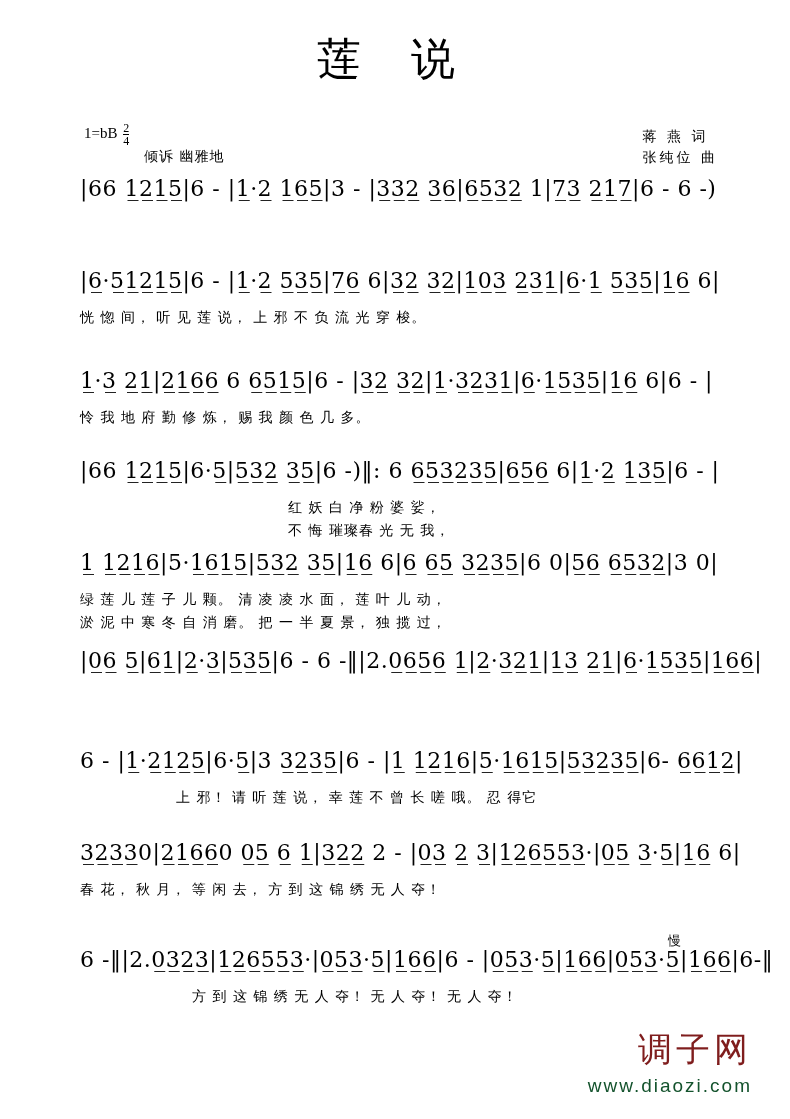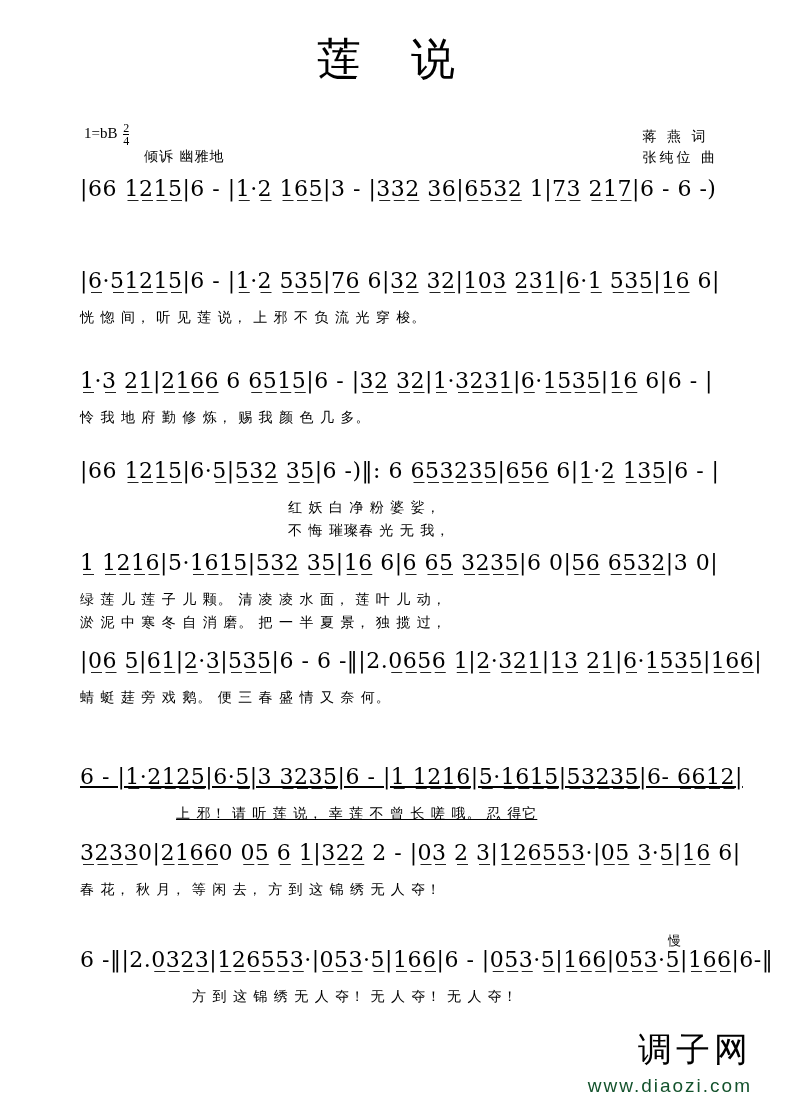--- a/index.html
+++ b/index.html
@@ -90,21 +90,21 @@
   .lyrics.second { margin-top: 1px; }
   .wm {
     position: absolute;
     right: 38px;
     bottom: 22px;
     text-align: right;
   }
   .wm .wm-cn {
     font-family: "DejaVu Serif", serif;
     font-size: 34px;
-    color: #000000;
+    color: #7f1d1d;
     letter-spacing: 4px;
   }
   .wm .wm-url {
     font-family: "Liberation Sans", sans-serif;
     font-size: 19px;
     color: #14532d;
     letter-spacing: 2px;
     margin-top: 2px;
   }
 </style>
@@ -151,24 +151,23 @@
   </div>
 
   <div class="system" style="top:550px;">
     <div class="notes">1̲ 1̲2̲1̲6̲|5·1̲6̲1̲5̲|5̲3̲2̲ 3̲5̲|1̲6̲ 6|6̲ 6̲5̲ 3̲2̲3̲5̲|6 0|5̲6̲ 6̲5̲3̲2̲|3 0|</div>
     <div class="lyrics">绿 莲 儿 莲 子  儿   颗。  清 凌 凌 水   面， 莲 叶 儿 动，</div>
     <div class="lyrics second">淤 泥 中 寒 冬 自 消 磨。 把 一 半 夏  景，  独 揽  过，</div>
   </div>
 
   <div class="system" style="top:648px;">
     <div class="notes">|0̲6̲ 5̲|6̲1̲|2̲·3̲|5̲3̲5̲|6 - 6 -‖|2.0̲6̲5̲6̲ 1̲|2̲·3̲2̲1̲|1̲3̲ 2̲1̲|6̲·1̲5̲3̲5̲|1̲6̲6̲|</div>
-    <div class="lyrics">蜻 蜓 莛 旁 戏   鹅。        便 三 春 盛  情 又 奈 何。</div>
   </div>
 
-  <div class="system" style="top:764px;text-decoration:underline;">
+  <div class="system" style="top:748px;">
     <div class="notes">6  - |1̲·2̲1̲2̲5̲|6·5̲|3 3̲2̲3̲5̲|6  - |1̲ 1̲2̲1̲6̲|5̲·1̲6̲1̲5̲|5̲3̲2̲3̲5̲|6- 6̲6̲1̲2̲|</div>
     <div class="lyrics" style="margin-left:96px;">上    邪！ 请 听 莲  说， 幸 莲  不 曾 长 嗟 哦。 忍 得它</div>
   </div>
 
   <div class="system" style="top:840px;">
     <div class="notes">3̲2̲3̲3̲0|2̲1̲6̲6̲0 0̲5̲ 6̲ 1̲|3̲2̲2̲ 2  - |0̲3̲ 2̲ 3̲|1̲2̲6̲5̲5̲3̲·|0̲5̲ 3̲·5̲|1̲6̲ 6|</div>
     <div class="lyrics">春 花， 秋 月，  等 闲 去，    方 到 这 锦  绣    无 人 夺！</div>
   </div>
 
   <div class="system" style="top:935px;">

